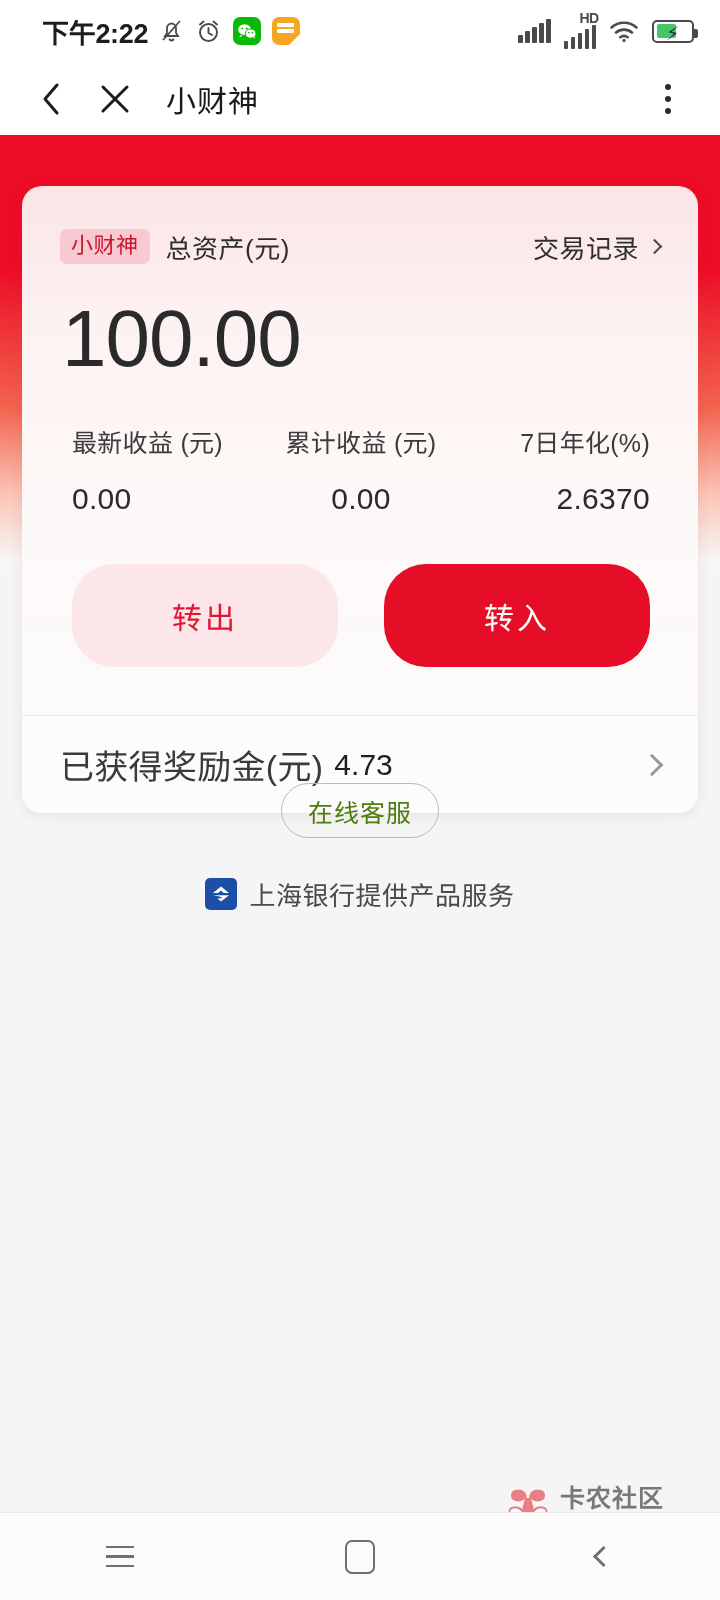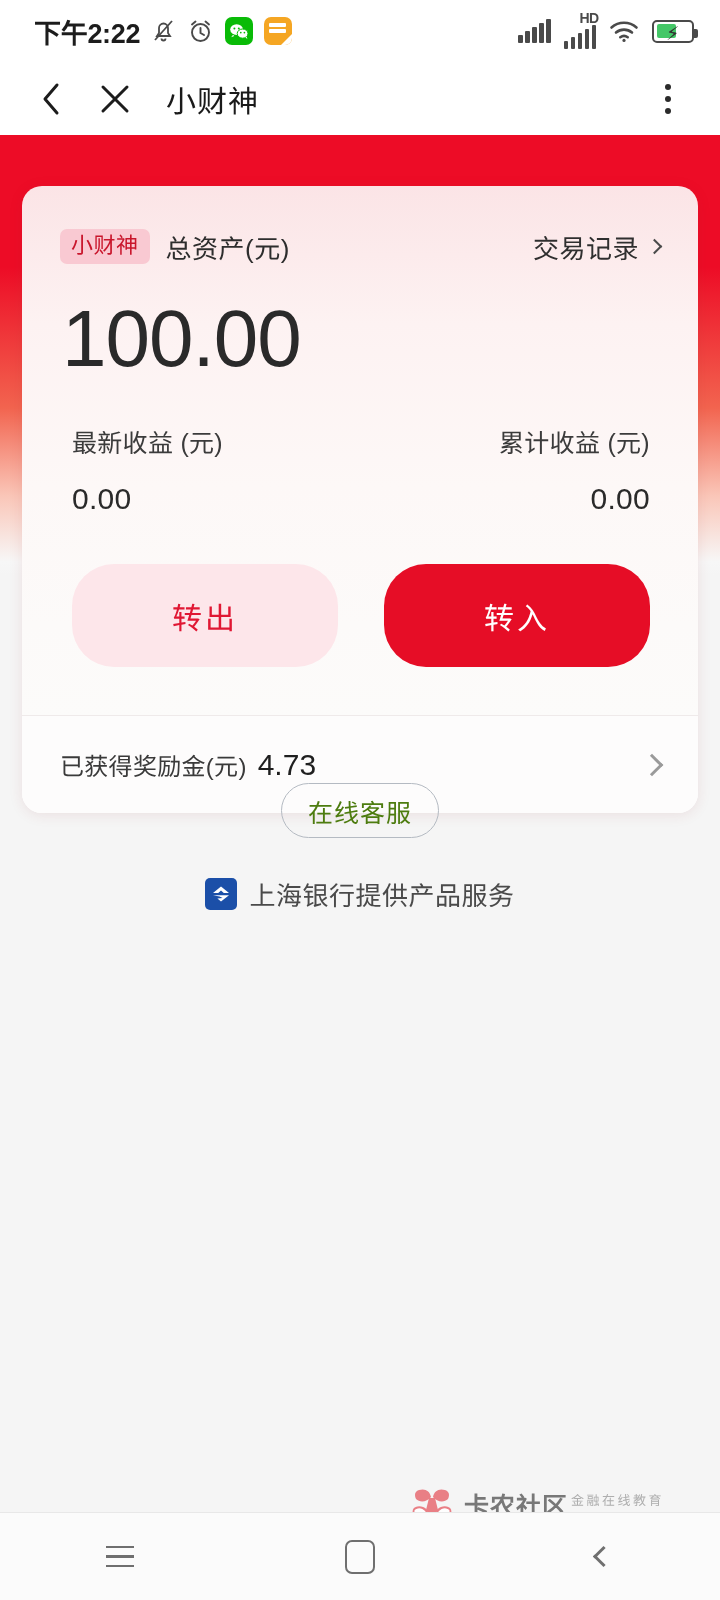--- a/index.html
+++ b/index.html
@@ -12,21 +12,21 @@
     overflow:hidden;
   }
   .phone{ position:relative; width:720px; height:1600px; background:#f5f5f5; overflow:hidden; }
 
   
   .statusbar{
     position:relative; height:62px; background:#ffffff;
     display:flex; align-items:center; justify-content:space-between;
     padding:0 26px 0 34px;
   }
-  .sb-left{ display:flex; align-items:center; gap:11px; }
+  .sb-left{ display:flex; align-items:center; gap:11px;margin-left:8px; }
   .sb-time{ font-size:27px; font-weight:700; color:#1c1c1c; letter-spacing:-.3px; }
   .sb-right{ display:flex; align-items:center; gap:13px; }
 
   .icon-bell{ position:relative; width:25px; height:26px; }
   .icon-bell svg, .icon-alarm svg{ display:block; }
   .icon-alarm{ width:27px; height:27px; }
 
   .icon-wechat{
     width:28px; height:28px; border-radius:7px; background:#09BB07;
     display:flex; align-items:center; justify-content:center;
@@ -133,21 +133,21 @@
     font-size:30px; letter-spacing:3px; font-family:inherit;
     display:flex; align-items:center; justify-content:center;
   }
   .btn-out{ background:#FDE6EA; color:#E01733; }
   .btn-in{ background:#E60D26; color:#fff; }
 
   .card-foot{
     margin-top:48px; border-top:1px solid #EFEAEA; height:98px; background:#FDFCFC;
     display:flex; align-items:center; padding:0 38px;
   }
-  .foot-label{ font-size:24px; color:#3a3a3a; letter-spacing:.3px; }
+  .foot-label{ font-size:34px; color:#3a3a3a; letter-spacing:.3px; }
   .foot-value{ font-size:30px; color:#1f1f1f; margin-left:11px; }
   .foot-arrow{ margin-left:auto; }
 
   
   .service-btn{
     position:absolute; left:50%; transform:translateX(-50%); top:783px;
     width:158px; height:55px; border:1.6px solid #B4BAC2; border-radius:28px;
     background:transparent; color:#4d7c0f; font-size:25px; font-family:inherit;
     letter-spacing:1px; cursor:pointer;
   }
@@ -179,21 +179,21 @@
   .nav-home{ width:30px; height:34px; border:2.6px solid #6f6f6f; border-radius:7px; }
   .nav-backb{ width:15px; height:15px; border-left:3px solid #6f6f6f; border-bottom:3px solid #6f6f6f;
               transform:rotate(45deg); margin-left:6px; }
 
   
   .watermark{
     position:absolute; right:56px; bottom:72px; display:flex; align-items:center; gap:9px;
     opacity:.92;
   }
   .wm-mark{ width:46px; height:44px; position:relative; }
-  .wm-text{ display:flex; flex-direction:row; gap:3px; }
+  .wm-text{ display:flex; flex-direction:column; gap:3px; }
   .wm-title{ font-size:25px; color:#6E6E6E; font-weight:700; letter-spacing:1px; line-height:1; }
   .wm-sub{ font-size:13px; color:#A8A8A8; letter-spacing:2.5px; line-height:1; }
 </style>
 </head>
 <body>
 
 <div class="phone">
 
   <div class="statusbar">
     <div class="sb-left">
@@ -295,20 +295,24 @@
       <div class="amount">100.00</div>
 
       <div class="stats">
         <div class="stat">
           <div class="stat-label">最新收益 (元)</div>
           <div class="stat-value">0.00</div>
         </div>
         <div class="stat">
           <div class="stat-label">累计收益 (元)</div>
           <div class="stat-value">0.00</div>
+        </div>
+        <div class="stat">
+          <div class="stat-label">7日年化(%)</div>
+          <div class="stat-value">2.6370</div>
         </div>
       </div>
 
       <div class="actions">
         <button class="btn btn-out">转出</button>
         <button class="btn btn-in">转入</button>
       </div>
 
     </div>
 

